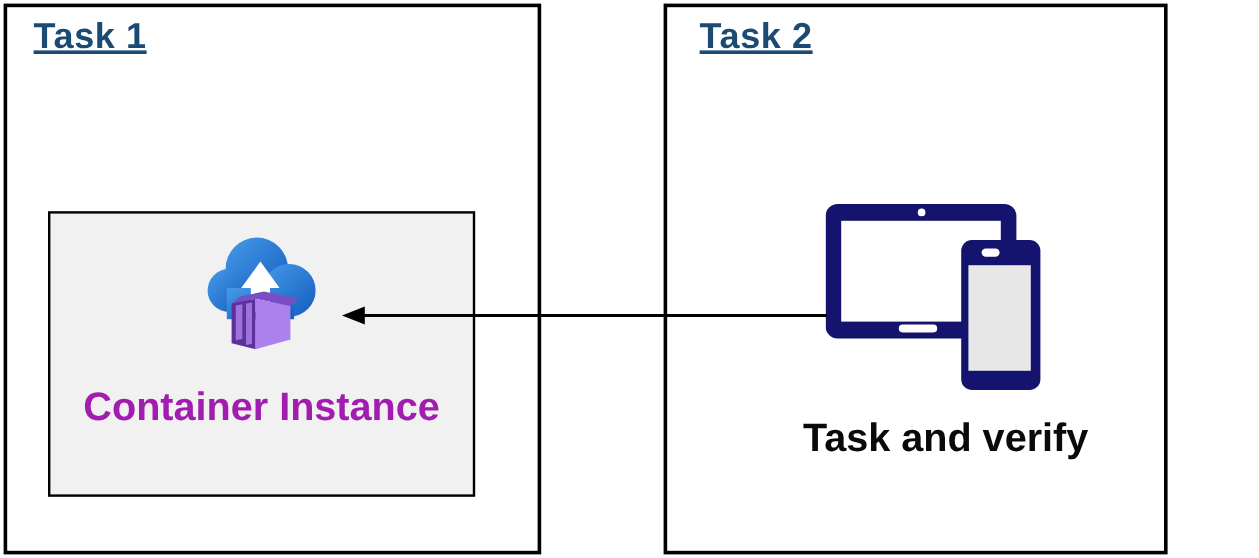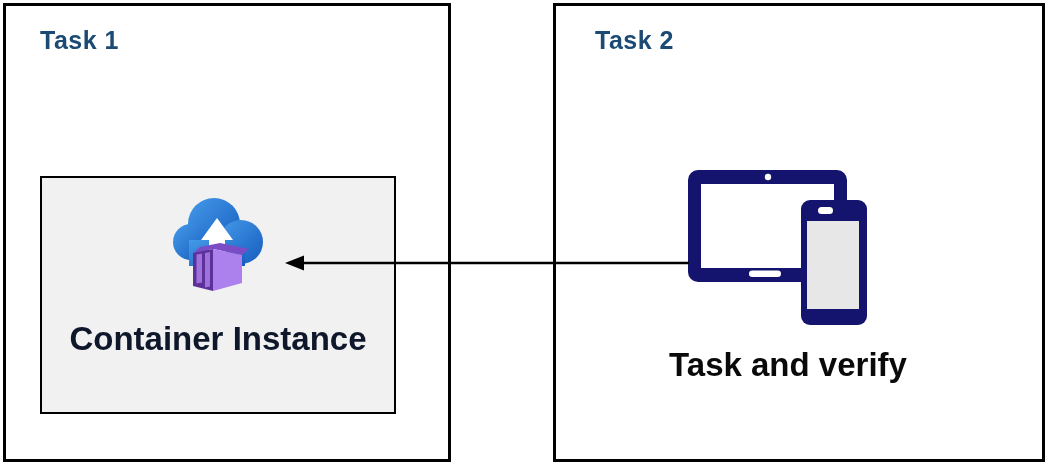--- a/index.html
+++ b/index.html
@@ -2,36 +2,36 @@
 <html style="--title-blue: #1b4a74; --box-border: #000000; --inner-box-fill: #f1f1f2; --text-black: #0a0a0a; --bracket-gray: #a3a3a3; --cube-top-left: #a8e8f9; --cube-top-right: #7adef6; --cube-bottom-left: #52d2f2; --cube-bottom-right: #2cc2ea; --cloud-blue-light: #459ae9; --cloud-blue-dark: #155cbe; --container-top: #7b4dc4; --container-front: #5d3199; --container-panel: #9e71dc; --container-side: #ac81ed; --device-navy: #14146e; --device-screen-gray: #e7e7e7;"><head>
 <meta charset="utf-8">
 <style>
   html,body{margin:0;padding:0;background:#ffffff;}
   .canvas{
     position:relative;width:1049px;height:465px;background:#ffffff;
     font-family:"Liberation Sans",sans-serif;overflow:hidden;
   }
   .box{position:absolute;background:#ffffff;border:3px solid var(--box-border,#000);box-sizing:border-box;}
   .box-left{left:3px;top:3px;width:448px;height:459px;}
-  .box-right{left:553px;top:3px;width:492px;height:459px;}
+  .box-right{left:553px;top:3px;width:420px;height:459px;}
   .task-title{
-    position:absolute;margin:12px;font-size:25px;font-weight:bold;
-    color:var(--title-blue,#1b4a74);letter-spacing:0.5px;
+    position:absolute;margin:0;font-size:30px;font-weight:bold;
+    color:var(--title-blue,#1b4a74);letter-spacing:0.5px;text-decoration:underline;
   }
   .box-left .task-title{left:22px;top:8px;}
   .box-right .task-title{left:27px;top:8px;}
   .rg-row{position:absolute;left:21px;top:56px;display:flex;align-items:center;gap:18px;}
   .rg-name{font-size:34px;font-weight:bold;color:#0a0a0a;}
   .inner-box{
     position:absolute;left:34px;top:170px;width:356px;height:238px;
     background:var(--inner-box-fill,#f1f1f2);border:2px solid var(--box-border,#000);
     box-sizing:border-box;display:flex;flex-direction:column;align-items:center;
   }
   .ci-icon{margin-top:18px;}
-  .ci-label{margin-top:28px;font-size:33px;font-weight:bold;color:#0f172a;white-space:nowrap;}
+  .ci-label{margin-top:28px;font-size:33px;font-weight:bold;color:#a21caf;white-space:nowrap;}
   .devices{position:absolute;left:132px;top:162px;}
   .devices-label{
     position:absolute;left:0;top:340px;width:464px;text-align:center;
     font-size:33px;font-weight:bold;color:#0a0a0a;white-space:nowrap;
   }
   .arrow-layer{position:absolute;left:0;top:0;z-index:5;pointer-events:none;}
 </style>
 </head>
 <body>
 

